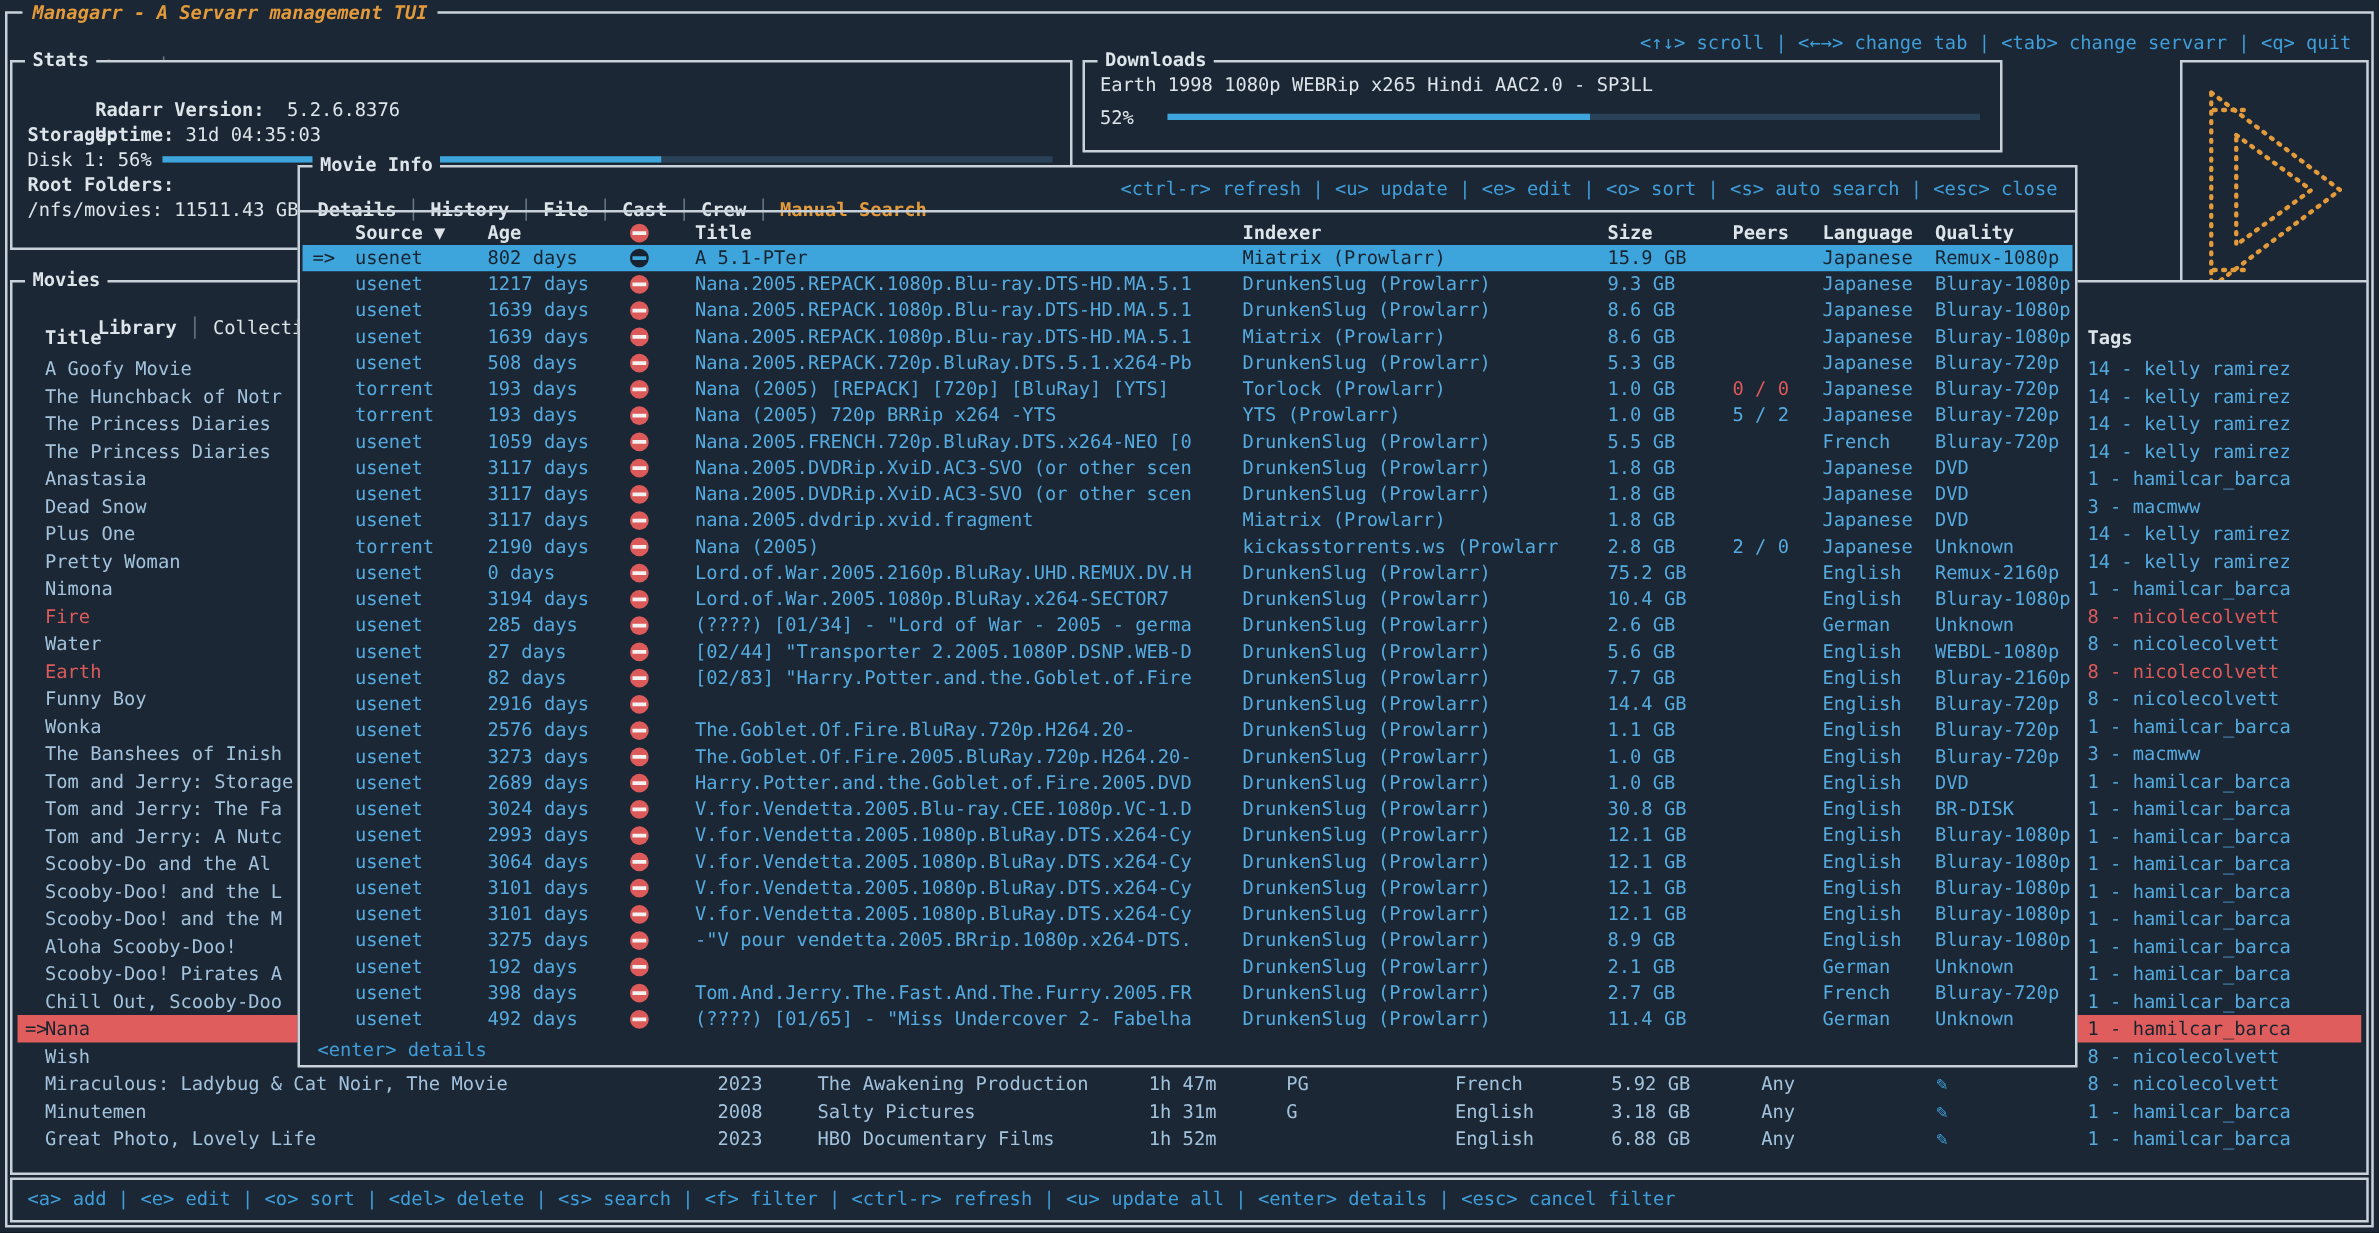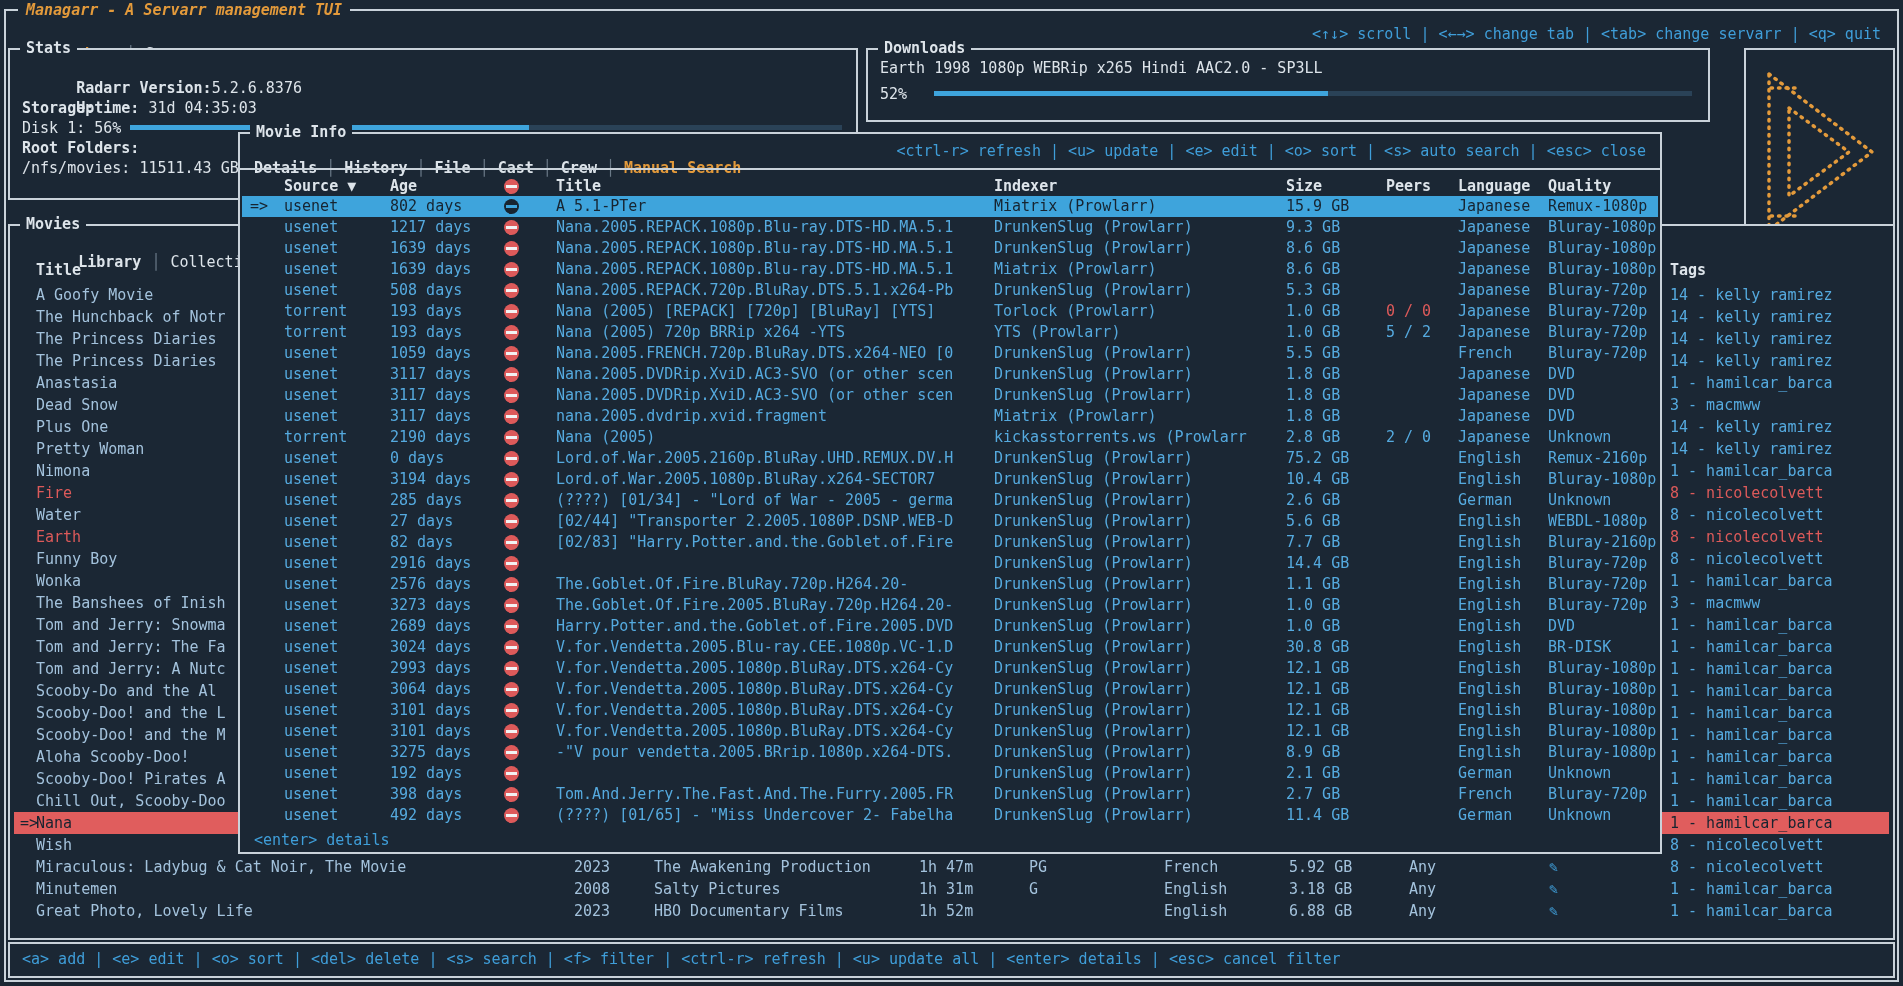--- a/index.html
+++ b/index.html
@@ -18,21 +18,21 @@
 .line{position:absolute;left:12px;right:12px;white-space:pre}
 .bold{font-weight:bold}
 .accent{color:var(--accent)}
 .red{color:var(--red) !important}
 .progress{position:absolute;height:5px;background:var(--track)}
 .progress .fill{height:100%;background:var(--selblue)}
 
 .stats-panel{left:8px;top:48px;width:850px;height:152px}
 .disk-bar{left:120px;right:14px;top:75px}
 
-.downloads-panel{left:866px;top:48px;width:844px;height:74px}
+.downloads-panel{left:866px;top:48px;width:736px;height:74px}
 .dl-bar{left:66px;right:16px;top:41px}
 
 .logo-panel{left:1744px;top:48px;width:151px;height:208px}
 .logo-panel svg{display:block;margin:18px auto 0}
 
 .movies-panel{left:8px;top:224px;width:1887px;height:716px}
 .movies-tabs{position:absolute;left:14px;top:6px;white-space:pre}
 .mv-header{position:absolute;left:4px;right:4px;top:34px;height:22px;font-weight:bold}
 .mv-header span,.movie-row>span{position:absolute;top:0;white-space:pre}
 .movies-rows{position:absolute;left:0;right:0;top:0;bottom:0}
@@ -61,21 +61,21 @@
 .rel-row.selected{background:var(--selblue)}
 .rel-row.selected>span{color:var(--seltext) !important}
 .rel-row.selected .no-entry{background:var(--seltext)}
 .rel-row.selected .no-entry::after{background:var(--selblue)}
 .no-entry{display:inline-block;position:relative;width:15px;height:15px;margin-top:3px;border-radius:50%;background:var(--red);vertical-align:top}
 .no-entry::after{content:"";position:absolute;left:2px;right:2px;top:6px;height:3px;background:#f2f2f2}
 .mi-footer{position:absolute;left:14px;top:696px;color:var(--key);white-space:pre}
 
 .bottombar{left:8px;top:942px;width:1887px;height:36px}
 .bb-keys{position:absolute;left:12px;top:5px;color:var(--key);white-space:pre}
-.label-gap{}
+.label-gap{margin-left:18px}
 .label-gap-sm{margin-left:9px}
 </style>
 </head>
 <body>
 
 <div class="screen">
   <div class="frame"></div>
 
   <div class="app-title">Managarr - A Servarr management TUI</div>
 
@@ -322,21 +322,21 @@
     <span class="mc-runtime"></span>
     <span class="mc-cert"></span>
     <span class="mc-lang"></span>
     <span class="mc-size"></span>
     <span class="mc-profile"></span>
     <span class="mc-mon"></span>
     <span class="mc-tag">3 - macmww</span>
   </div>
         <div class="movie-row" style="top: 388px;">
     <span class="mc-prefix"></span>
-    <span class="mc-title">Tom and Jerry: Snowma</span>
+    <span class="mc-title">Tom and Jerry: Storage</span>
     <span class="mc-year"></span>
     <span class="mc-studio"></span>
     <span class="mc-runtime"></span>
     <span class="mc-cert"></span>
     <span class="mc-lang"></span>
     <span class="mc-size"></span>
     <span class="mc-profile"></span>
     <span class="mc-mon"></span>
     <span class="mc-tag">1 - hamilcar_barca</span>
   </div>

